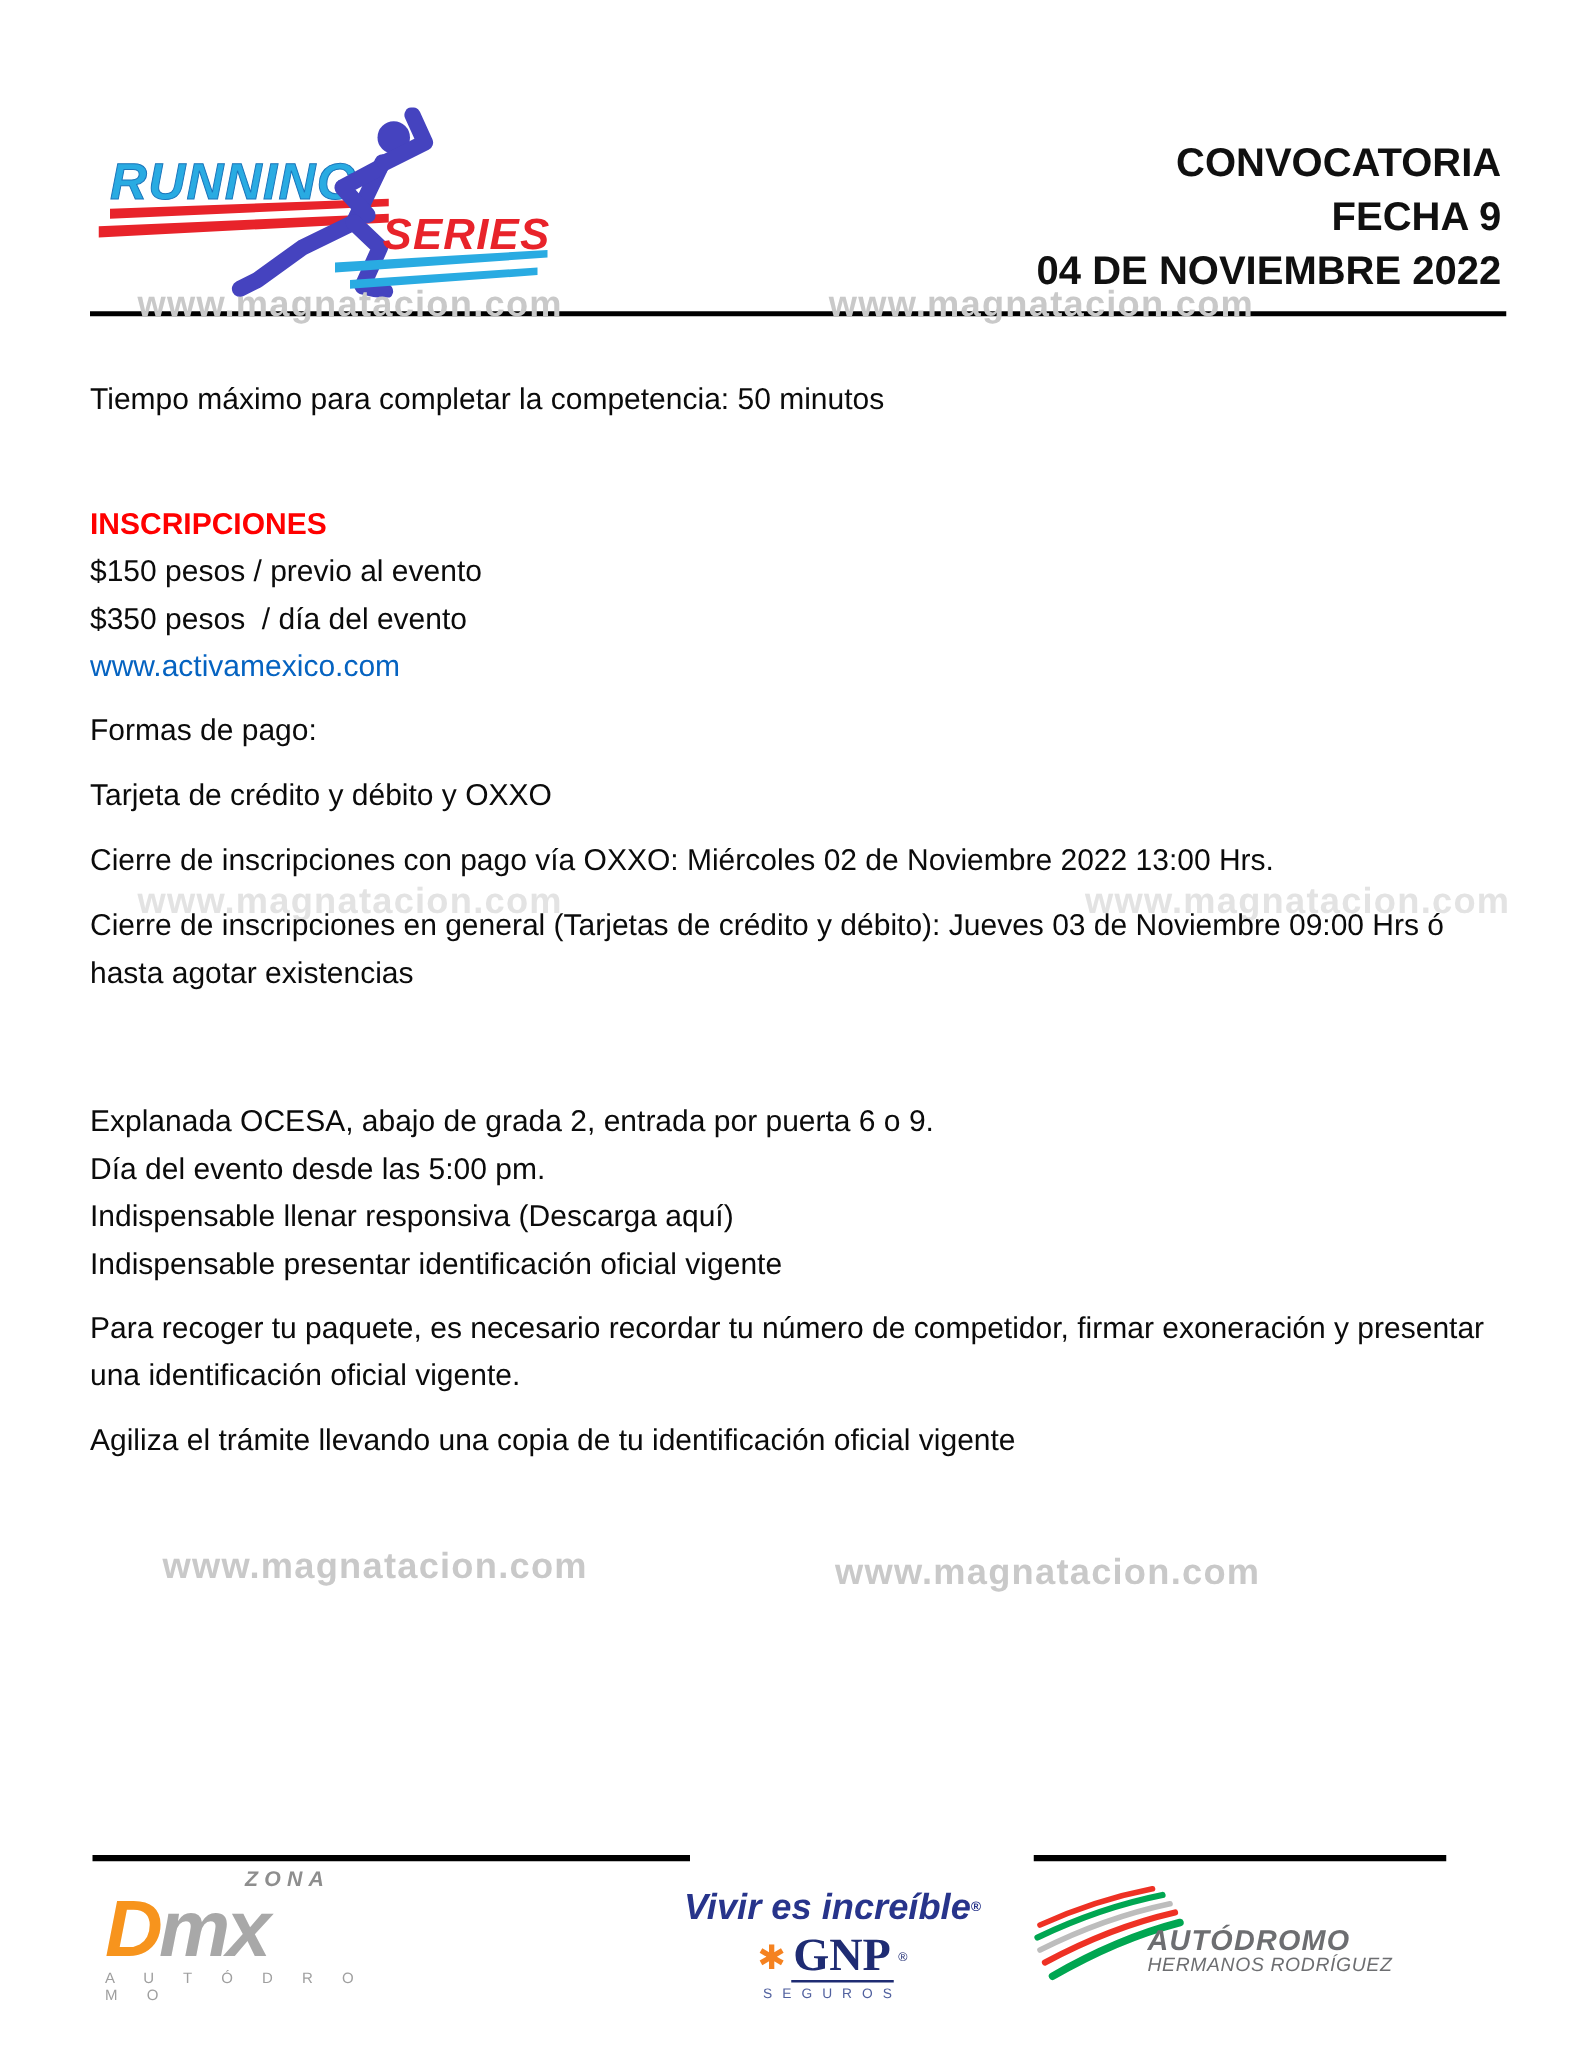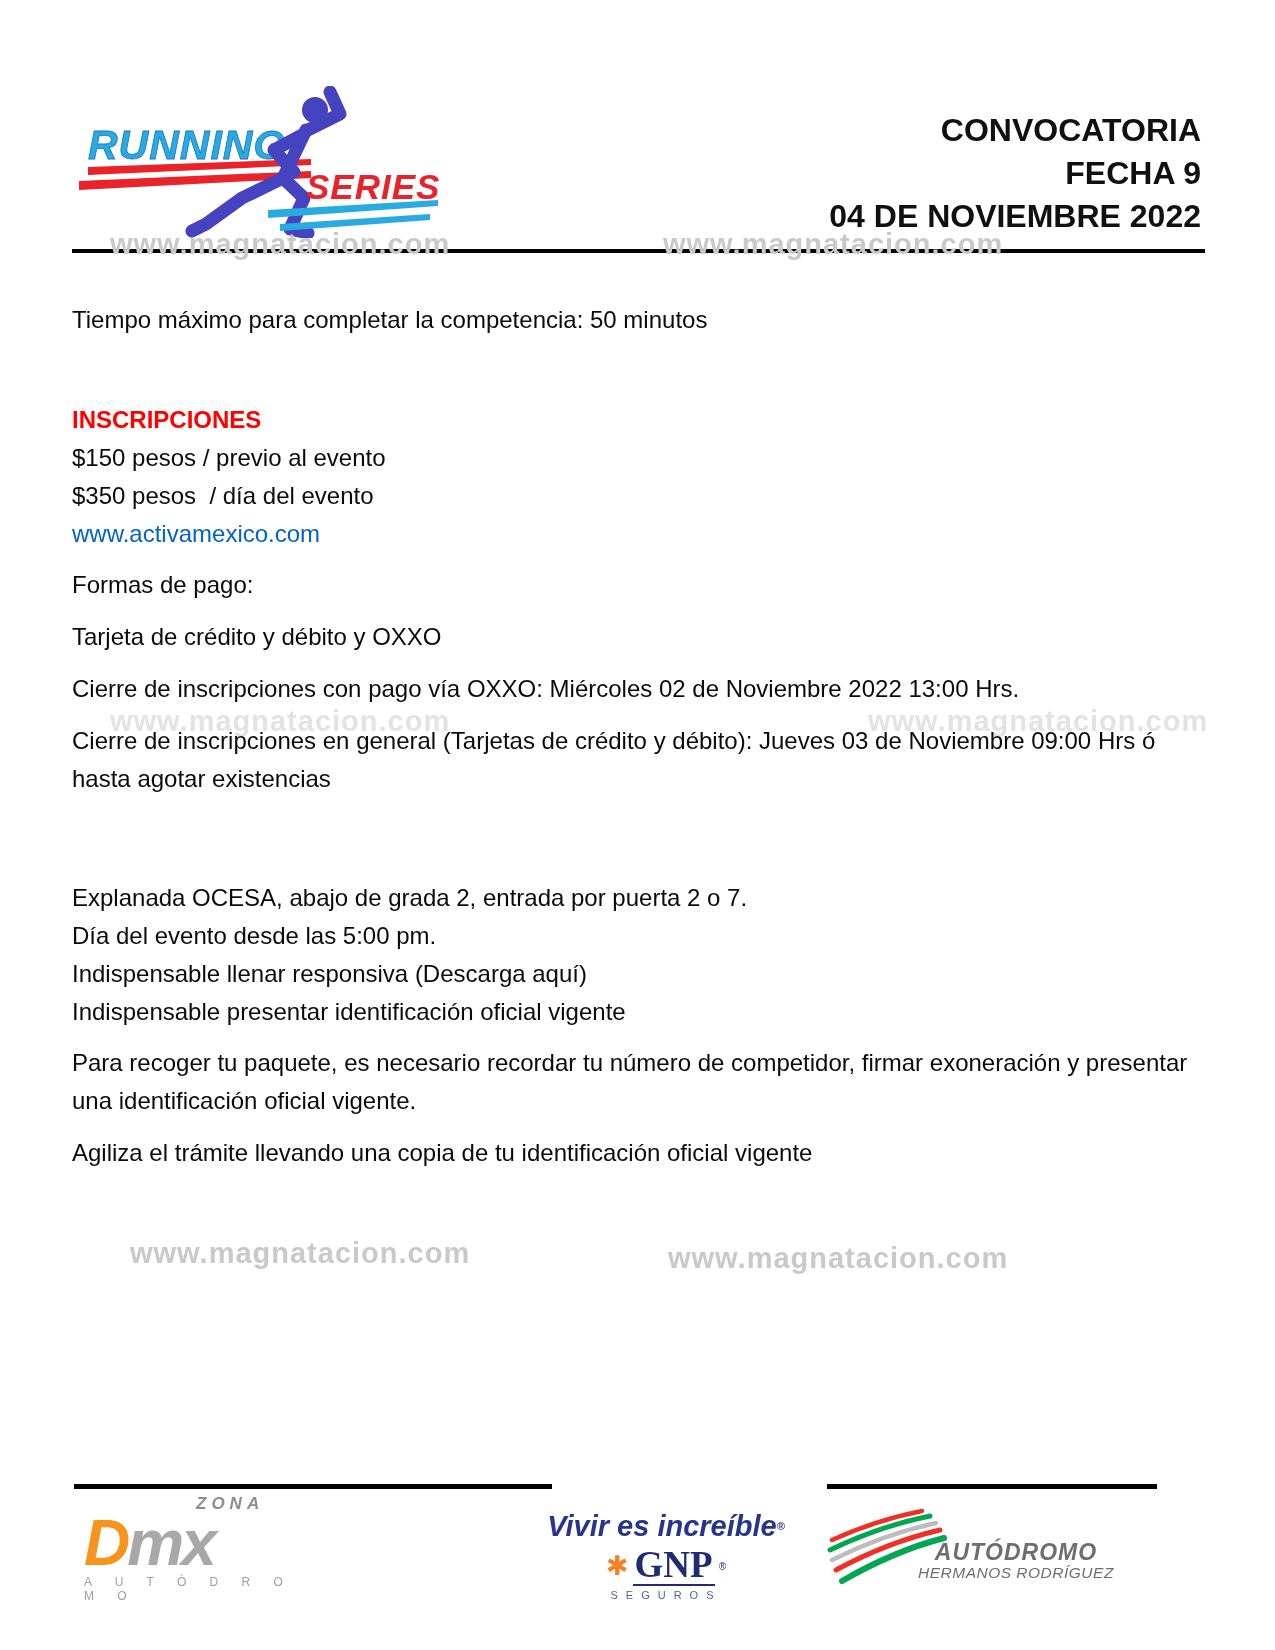--- a/index.html
+++ b/index.html
@@ -47,21 +47,21 @@
   .gnp .reg{font-size:11px;vertical-align:top;color:#27348B;}
   .gnp .brandrow{margin-top:5px;display:flex;align-items:center;justify-content:center;gap:4px;}
   .gnp .flower{color:#F58220;font-size:27px;line-height:27px;}
   .gnp .name{
     font-family:"Liberation Serif","DejaVu Serif",serif;font-weight:bold;font-size:37px;line-height:36px;
     color:#1F2C73;border-bottom:2px solid #1F2C73;padding:0 2px 1px 2px;
   }
   .gnp .nreg{font-size:10px;vertical-align:top;color:#1F2C73;}
   .gnp .seguros{font-size:11px;letter-spacing:8px;color:#51619f;margin-top:3px;}
 
-  .ahr{position:absolute;left:826px;top:1498px;width:340px;height:100px;text-align:center;}
+  .ahr{position:absolute;left:826px;top:1498px;width:340px;height:100px;}
   .ahr .swoosh{position:absolute;left:0;top:6px;}
   .ahr .txt{position:absolute;left:92px;top:42px;color:#6D6E71;font-style:italic;}
   .ahr .name{font-weight:bold;font-size:23px;letter-spacing:1px;line-height:24px;}
   .ahr .sub{font-size:15.5px;letter-spacing:0.5px;line-height:18px;}
 </style>
 </head>
 <body>
 
 <div class="page">
 
@@ -123,21 +123,21 @@
 
     <p>Formas de pago:</p>
     <p>Tarjeta de crédito y débito y OXXO</p>
     <p>Cierre de inscripciones con pago vía OXXO: Miércoles 02 de Noviembre 2022 13:00 Hrs.</p>
     <p class="para-cierre">Cierre de inscripciones en general (Tarjetas de crédito y débito): Jueves 03 de Noviembre 09:00 Hrs ó hasta agotar existencias</p>
 
     <div class="gap-xl"></div>
 
 
     <div class="block">
-      <p>Explanada OCESA, abajo de grada 2, entrada por puerta 2 o 7.</p>
+      <p>Explanada OCESA, abajo de grada 2, entrada por puerta 6 o 9.</p>
       <p>Día del evento desde las 5:00 pm.</p>
       <p>Indispensable llenar responsiva (Descarga aquí)</p>
       <p>Indispensable presentar identificación oficial vigente</p>
     </div>
 
     <p>Para recoger tu paquete, es necesario recordar tu número de competidor, firmar exoneración y presentar una identificación oficial vigente.</p>
     <p>Agiliza el trámite llevando una copia de tu identificación oficial vigente</p>
   </main>
 
   <div class="bar bar-left"></div>

